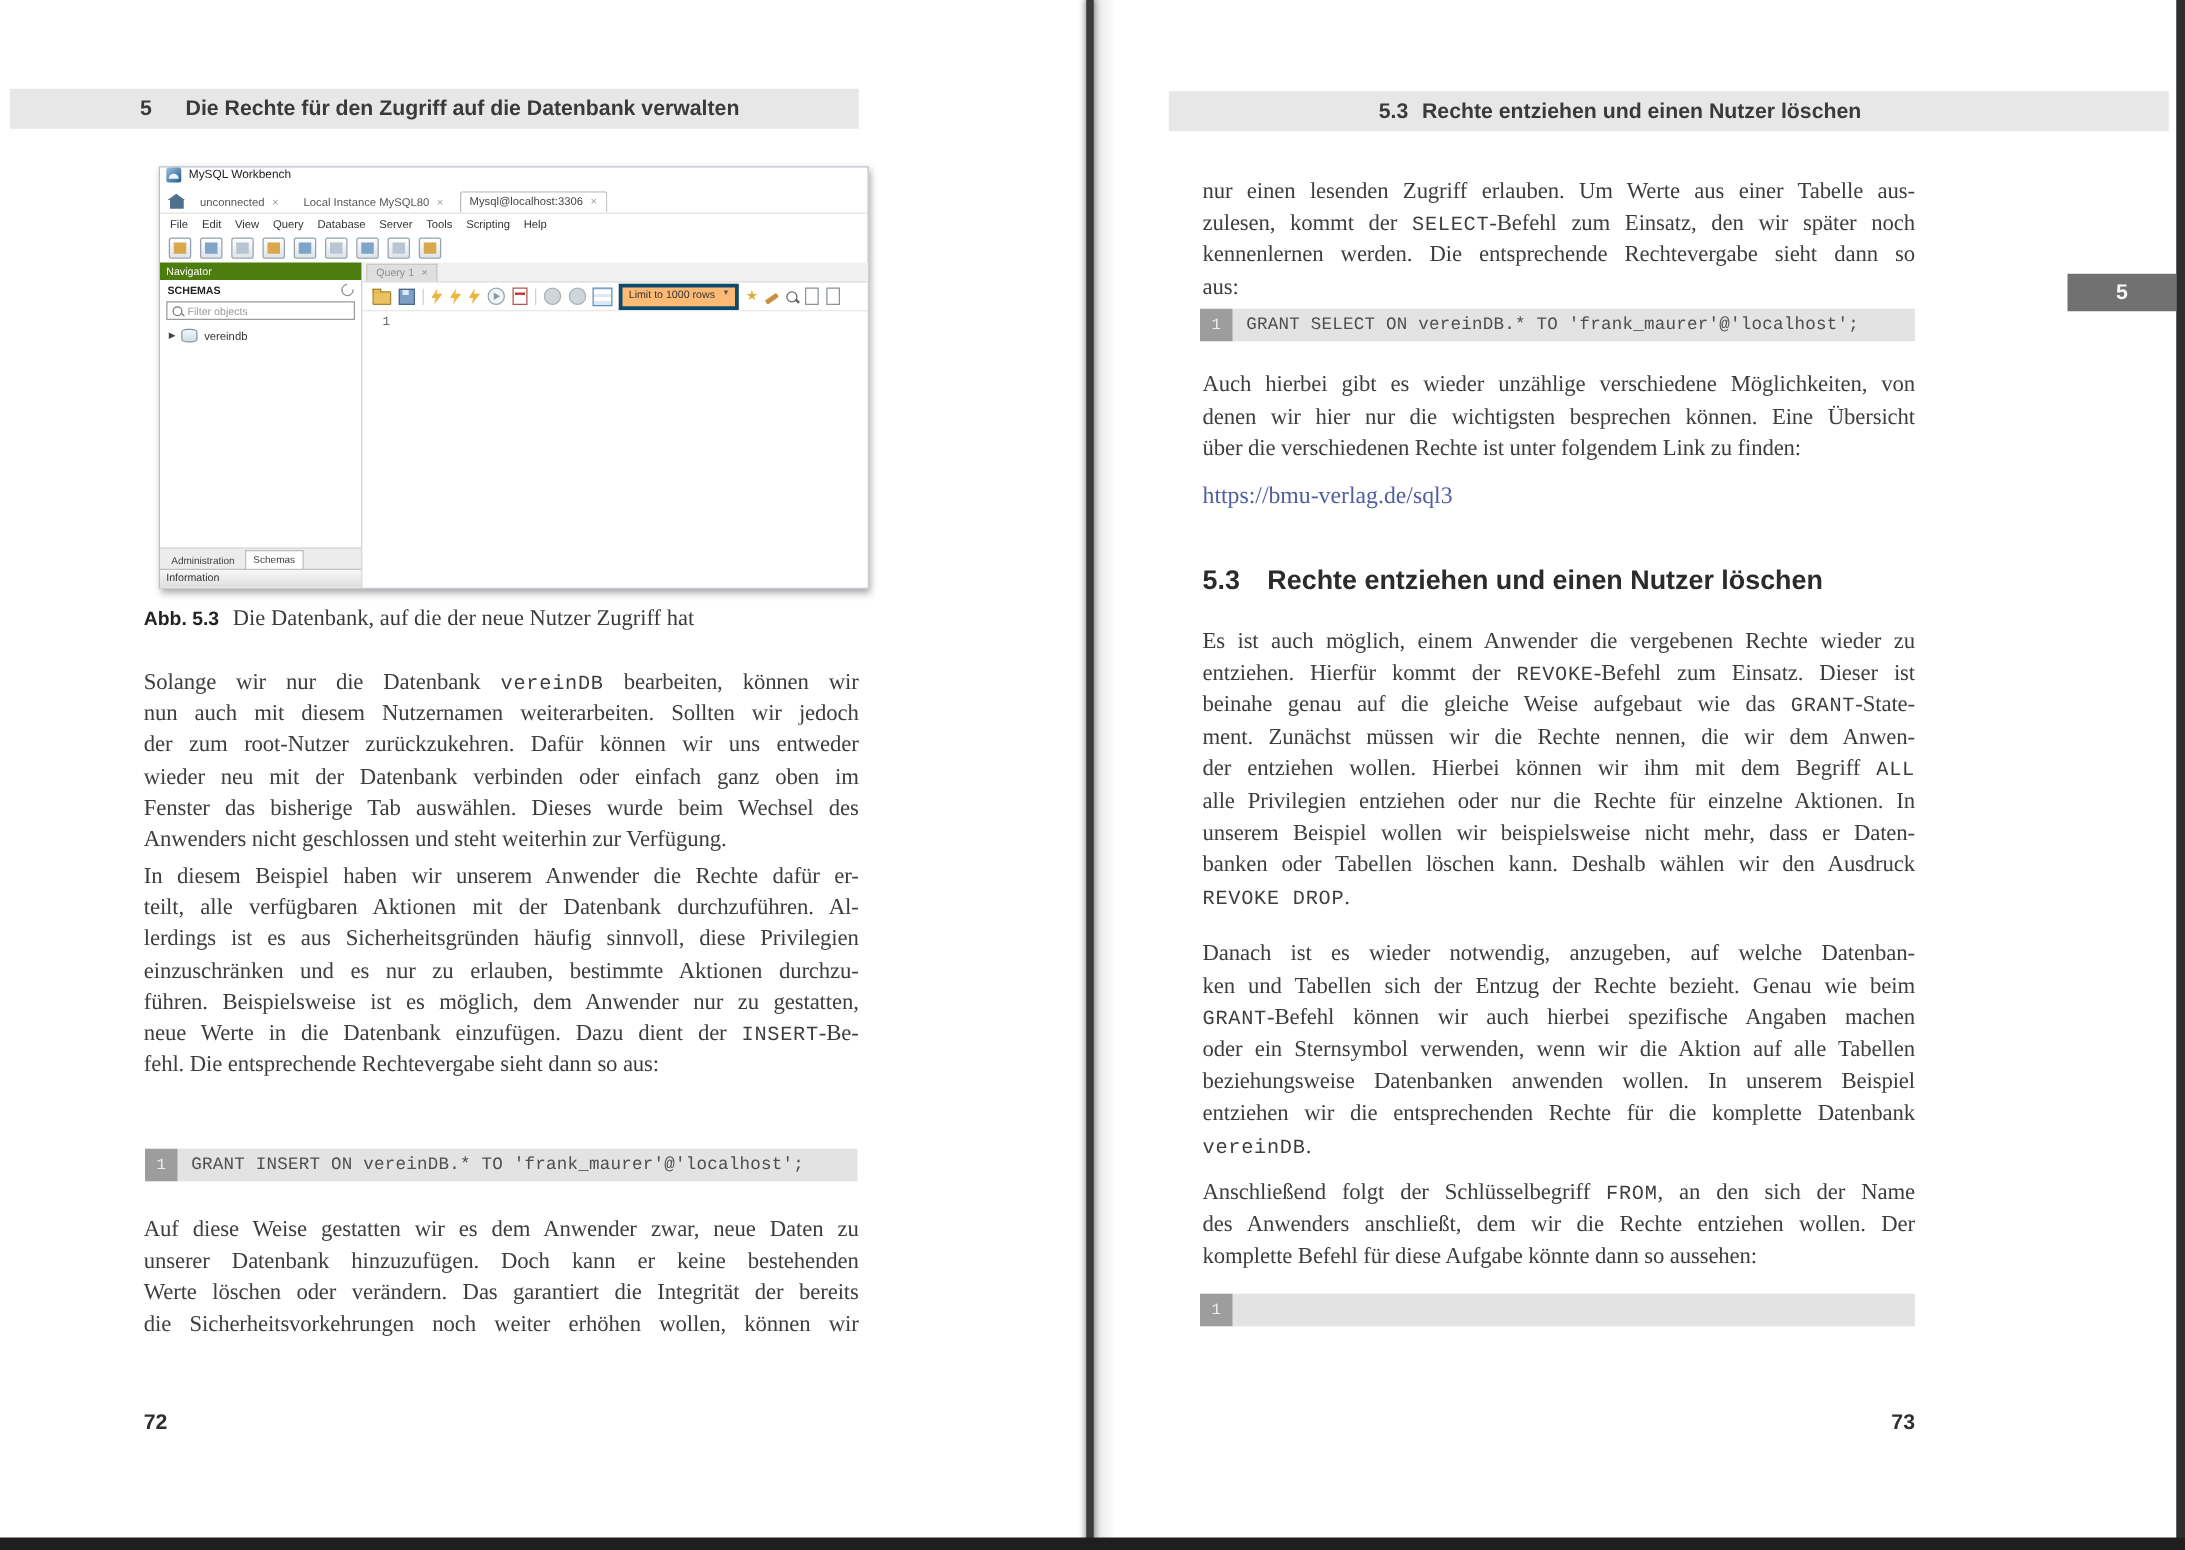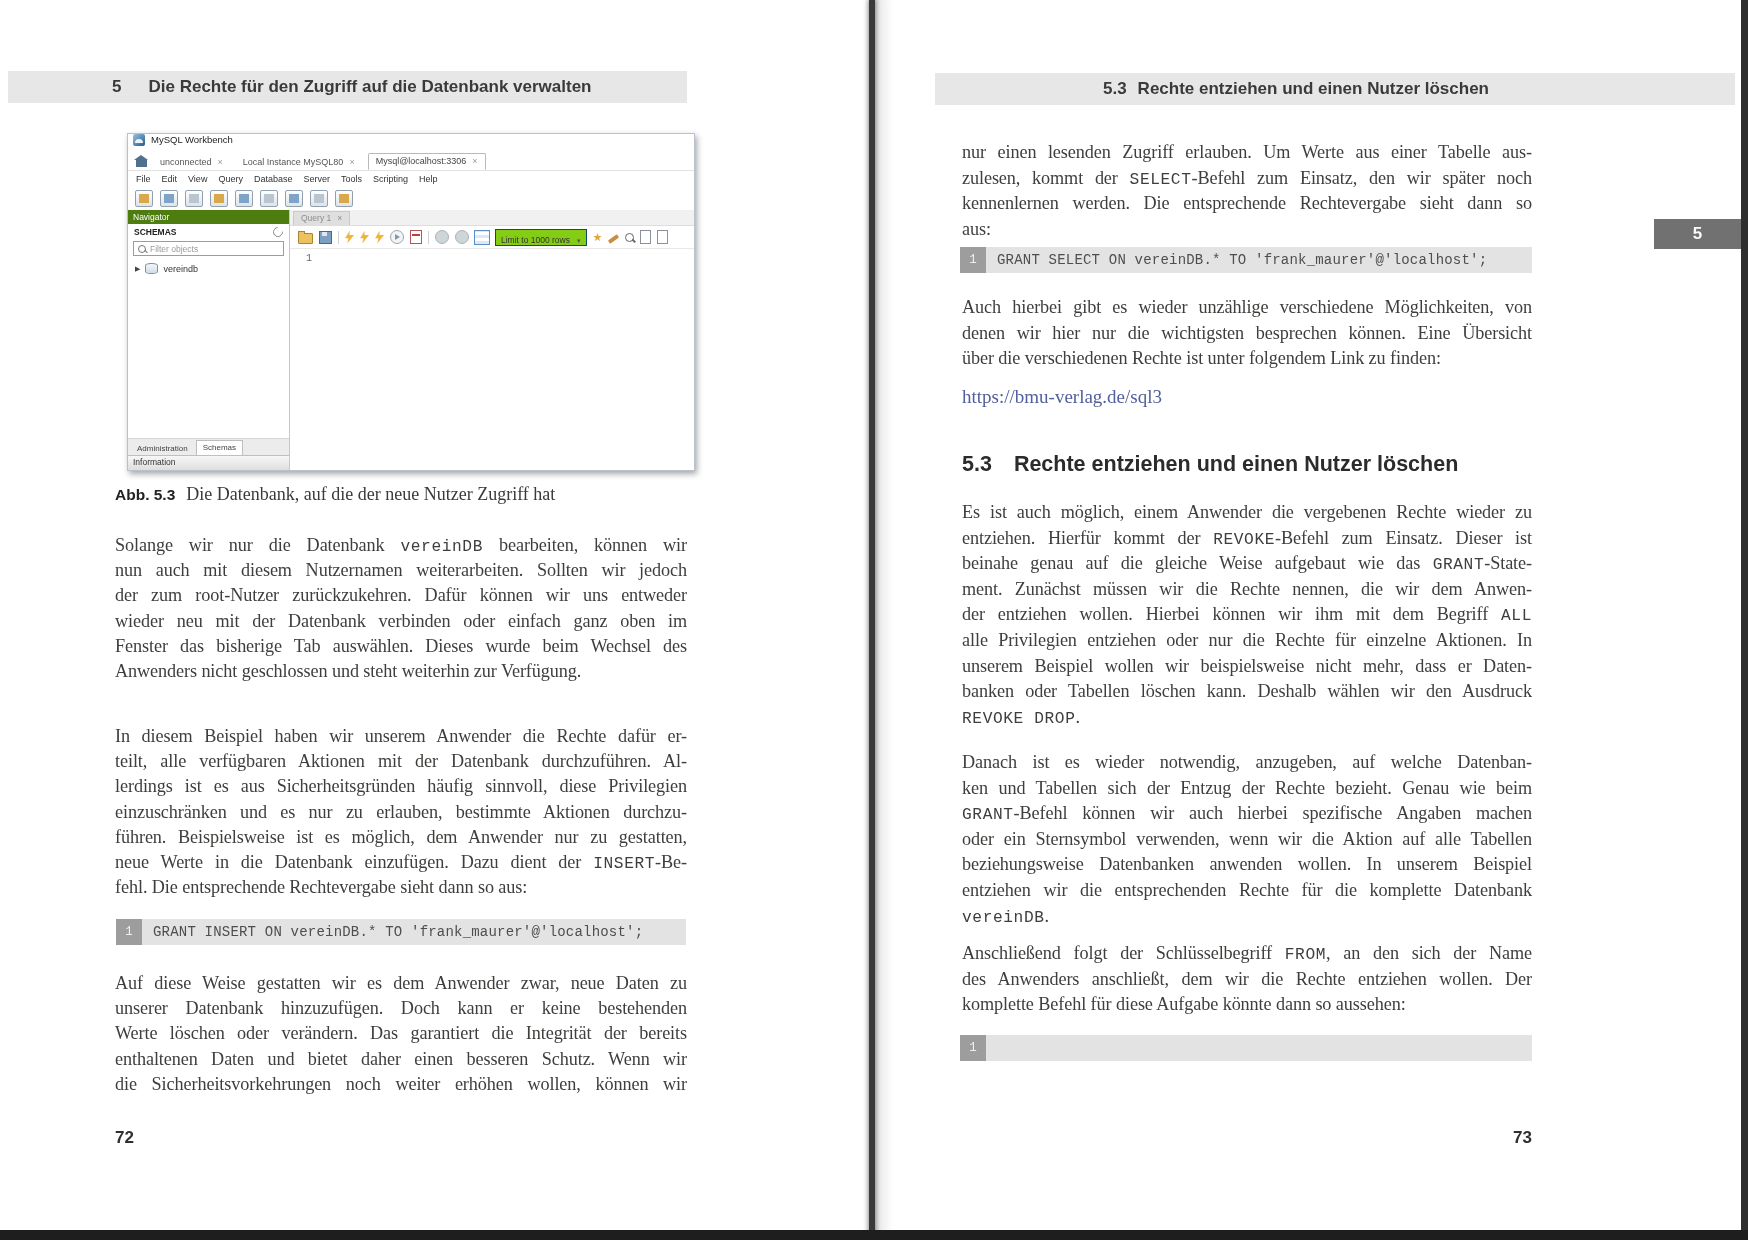--- a/index.html
+++ b/index.html
@@ -28,21 +28,21 @@
 
   
   .col-l{left:115px;width:572px}
   .col-r{left:962px;width:570px}
   .para{font-family:"Liberation Serif",serif;font-size:18.2px;letter-spacing:-0.1px;color:#3f3e3c}
   .jline{white-space:nowrap;text-align:justify;text-align-last:justify;text-justify:inter-word}
   #pL1 .jline,#pL2 .jline,#pL3 .jline{line-height:25.2px;height:25.2px}
   #pR1 .jline,#pR2 .jline,#pR3 .jline,#pR4 .jline,#pR5 .jline{line-height:25.6px;height:25.6px}
   .jline.jlast{text-align-last:left}
   .icode{font-family:"Liberation Mono",monospace;font-size:16.2px;letter-spacing:.6px;color:#3e3e3e}
-  #pL1{top:533px}#pL2{top:724px}#pL3{top:971px}
+  #pL1{top:533px}#pL2{top:688px}#pL3{top:971px}
   #pR1{top:140px}#pR2{top:295px}#pR3{top:500px}#pR4{top:750px}#pR5{top:941px}
 
   
   #caption{top:484px;display:flex;align-items:baseline}
   #caption .cl{font-weight:bold;font-size:15.5px;color:#222}
   #caption .ct{font-family:"Liberation Serif",serif;font-size:18px;color:#3a3a3a;margin-left:11px}
   #sec-head{top:452px;display:flex;align-items:baseline;font-weight:bold;font-size:21.5px;color:#2b2b2b}
   #sec-head .st{margin-left:22px}
   #doclink{top:386px;font-family:"Liberation Serif",serif;font-size:19px;color:#515f9c}
   .pagenum{font-weight:bold;font-size:17px;color:#2f2f2f}
@@ -111,21 +111,21 @@
   .e-save::after{content:"";position:absolute;left:2px;top:0;width:5px;height:4px;background:#dfe8f1}
   .e-bolt{width:9px;height:13px;background:#efb43c;clip-path:polygon(55% 0,0 60%,38% 60%,25% 100%,100% 35%,48% 35%)}
   .e-play{width:12px;height:12px;border-radius:50%;border:1px solid #9aa5ad;background:#f2f5f7;position:relative}
   .e-play::after{content:"";position:absolute;left:4px;top:3px;border-left:5px solid #8b98a2;
                  border-top:3px solid transparent;border-bottom:3px solid transparent}
   .e-docred{width:10px;height:12px;background:#fff;border:1px solid #b05555;position:relative}
   .e-docred::after{content:"";position:absolute;left:1px;right:1px;top:3px;height:2px;background:#c33a3a}
   .e-circ{width:12px;height:12px;border-radius:50%;background:#cfd6da;border:1px solid #aab3b8}
   .e-grid{width:14px;height:13px;background:repeating-linear-gradient(0deg,#dce9f5 0 3px,#fff 3px 6px);
           box-shadow:0 0 0 1px #5b8fc9}
-  .e-drop{height:15px;border:1px solid #0c4a6e;background:#84cc16;display:flex;align-items:flex-end;gap:7px;
+  .e-drop{height:15px;border:3px solid #0c4a6e;background:#fdba74;display:flex;align-items:flex-start;gap:7px;
           padding:0 5px;font-size:8.5px;color:#333}
   .e-drop .caret{font-size:7px;color:#555}
   .e-star{color:#e0a93c;font-size:11px;line-height:1}
   .e-brush{width:11px;height:4px;background:#c8913f;border-radius:1px;transform:rotate(-35deg);margin-top:3px}
   .e-magL{width:7px;height:7px;border:1.5px solid #666;border-radius:50%;position:relative}
   .e-magL::after{content:"";position:absolute;width:4px;height:1.5px;background:#666;transform:rotate(45deg);right:-3px;bottom:-1px}
   .e-doc{width:9px;height:12px;background:#fff;border:1px solid #8a939b}
   .ed-body{display:flex}
   .gutter{width:22px;text-align:right;padding:4px 4px 0 0;font-family:"Liberation Mono",monospace;font-size:10px;color:#666}
 </style>
@@ -268,21 +268,20 @@
 
 <div class="abs codeblock" id="codeL">
   <span class="code-no">1</span>
   <span class="code-tx">GRANT INSERT ON vereinDB.* TO 'frank_maurer'@'localhost';</span>
 </div>
 
 <div class="abs col-l para" id="pL3">
     <div class="jline"><span>Auf diese Weise gestatten wir es dem Anwender zwar, neue Daten zu</span></div>
     <div class="jline"><span>unserer Datenbank hinzuzufügen. Doch kann er keine bestehenden</span></div>
     <div class="jline"><span>Werte löschen oder verändern. Das garantiert die Integrität der bereits</span></div>
-    <div class="jline"><span>enthaltenen Daten und bietet daher einen besseren Schutz. Wenn wir</span></div>
     <div class="jline"><span>die Sicherheitsvorkehrungen noch weiter erhöhen wollen, können wir</span></div>
   </div>
 <div class="abs pagenum" id="pn-l">72</div>
 
 <div class="abs band" id="band-r">
   <span>5.3</span>
   <span class="btitle">Rechte entziehen und einen Nutzer löschen</span>
 </div>
 
 <div class="abs" id="chtab">5</div>

